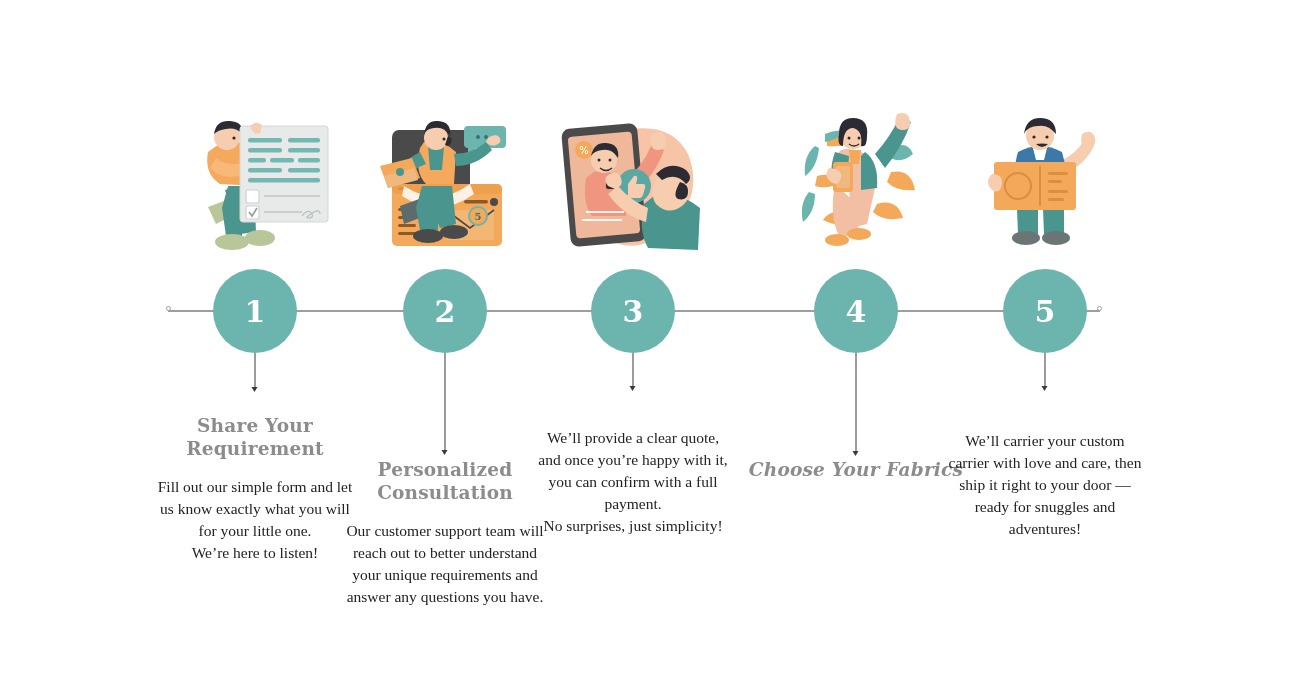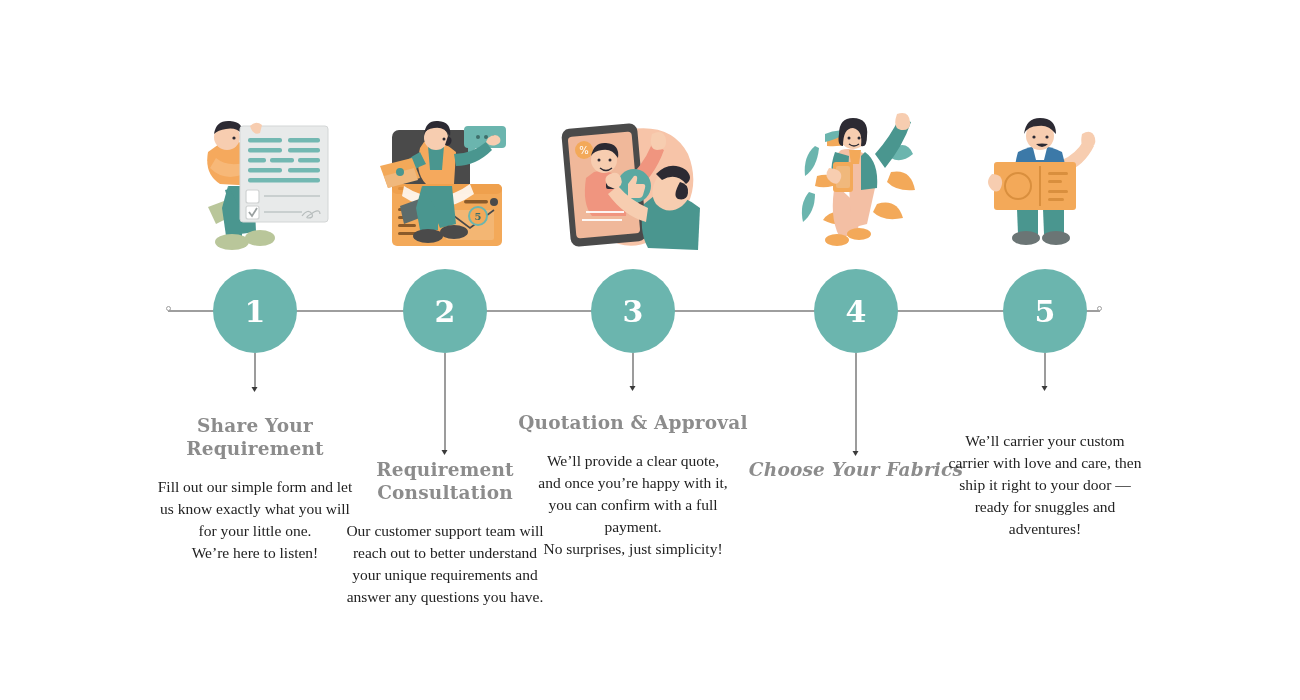--- a/index.html
+++ b/index.html
@@ -239,21 +239,21 @@
         <path d="M20 54 L52 46 L60 66 L28 76 Z" fill="#f3a959"></path>
         <path d="M24 64 L54 56 L58 68 L28 76 Z" fill="#f0b87c"></path>
         <circle cx="40" cy="60" r="4" fill="#4a968f"></circle>
       </svg>
     </div>
     <div class="step-node">
       <span>2</span>
     </div>
     <div class="step-stem" style="height:98px;"></div>
     <div class="step-text" style="top:458px;">
-      <p class="step-title">Requirement Consultation</p>
+      <p class="step-title">Personalized Consultation</p>
       <p class="step-body">Our customer support team will reach out to better understand your unique requirements and answer any questions you have.</p>
     </div>
   </div>
 
   <div class="step" style="left:518px;">
     <div class="step-illustration">
       <svg width="170" height="150" viewBox="0 0 170 150">
 
         <path d="M62 22 Q120 4 140 42 Q156 82 124 114 Q90 146 58 126 Q30 106 40 70 Q44 36 62 22 Z" fill="#f7c4a8"></path>
 
@@ -288,21 +288,20 @@
 
         <path d="M100 96 Q82 88 70 74 L60 82 Q76 104 98 110 Z" fill="#f7cdb0"></path>
         <path d="M60 74 q-6 -8 2 -12 q8 -4 11 4 q3 8 -6 11 Z" fill="#f7cdb0"></path>
       </svg>
     </div>
     <div class="step-node">
       <span>3</span>
     </div>
     <div class="step-stem" style="height:34px;"></div>
     <div class="step-text" style="top:411px;">
-      <p class="step-title">Quotation &amp; Approval</p>
       <p class="step-body">We’ll provide a clear quote, and once you’re happy with it, you can confirm with a full payment.
 No surprises, just simplicity!</p>
     </div>
   </div>
 
   <div class="step" style="left:741px;">
     <div class="step-illustration">
       <svg width="170" height="150" viewBox="0 0 170 150">
 
         <path d="M44 34 Q32 44 34 64 Q46 56 48 36 Z" fill="#6bb5ae"></path>

